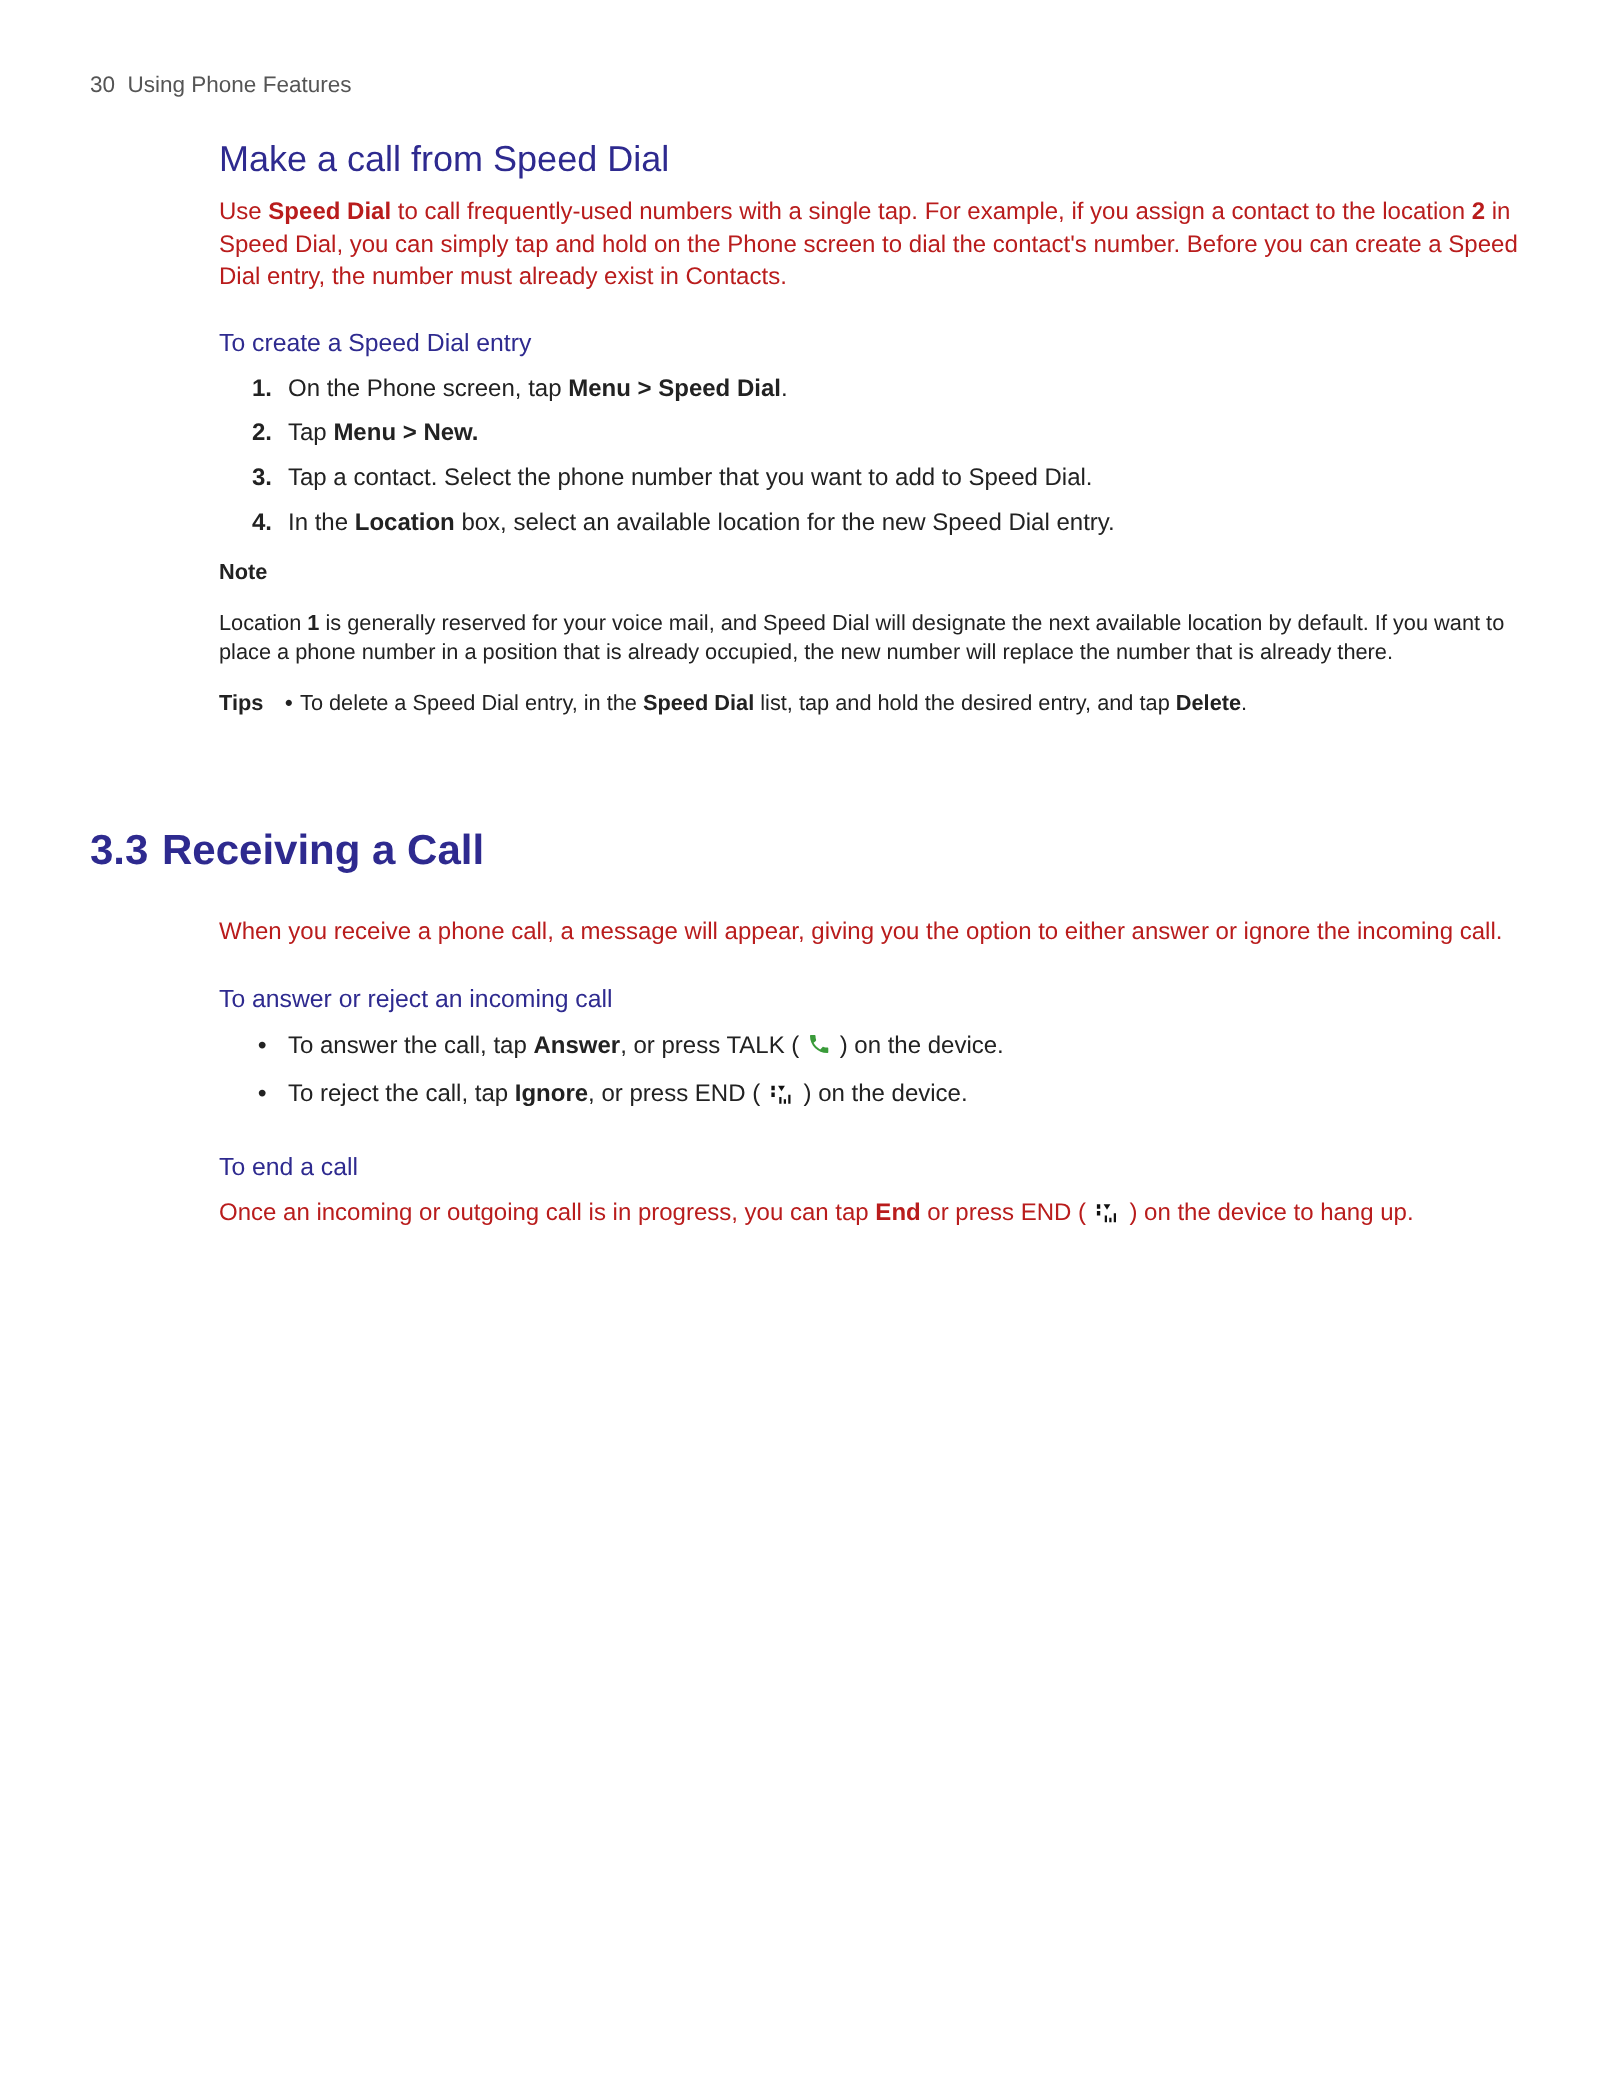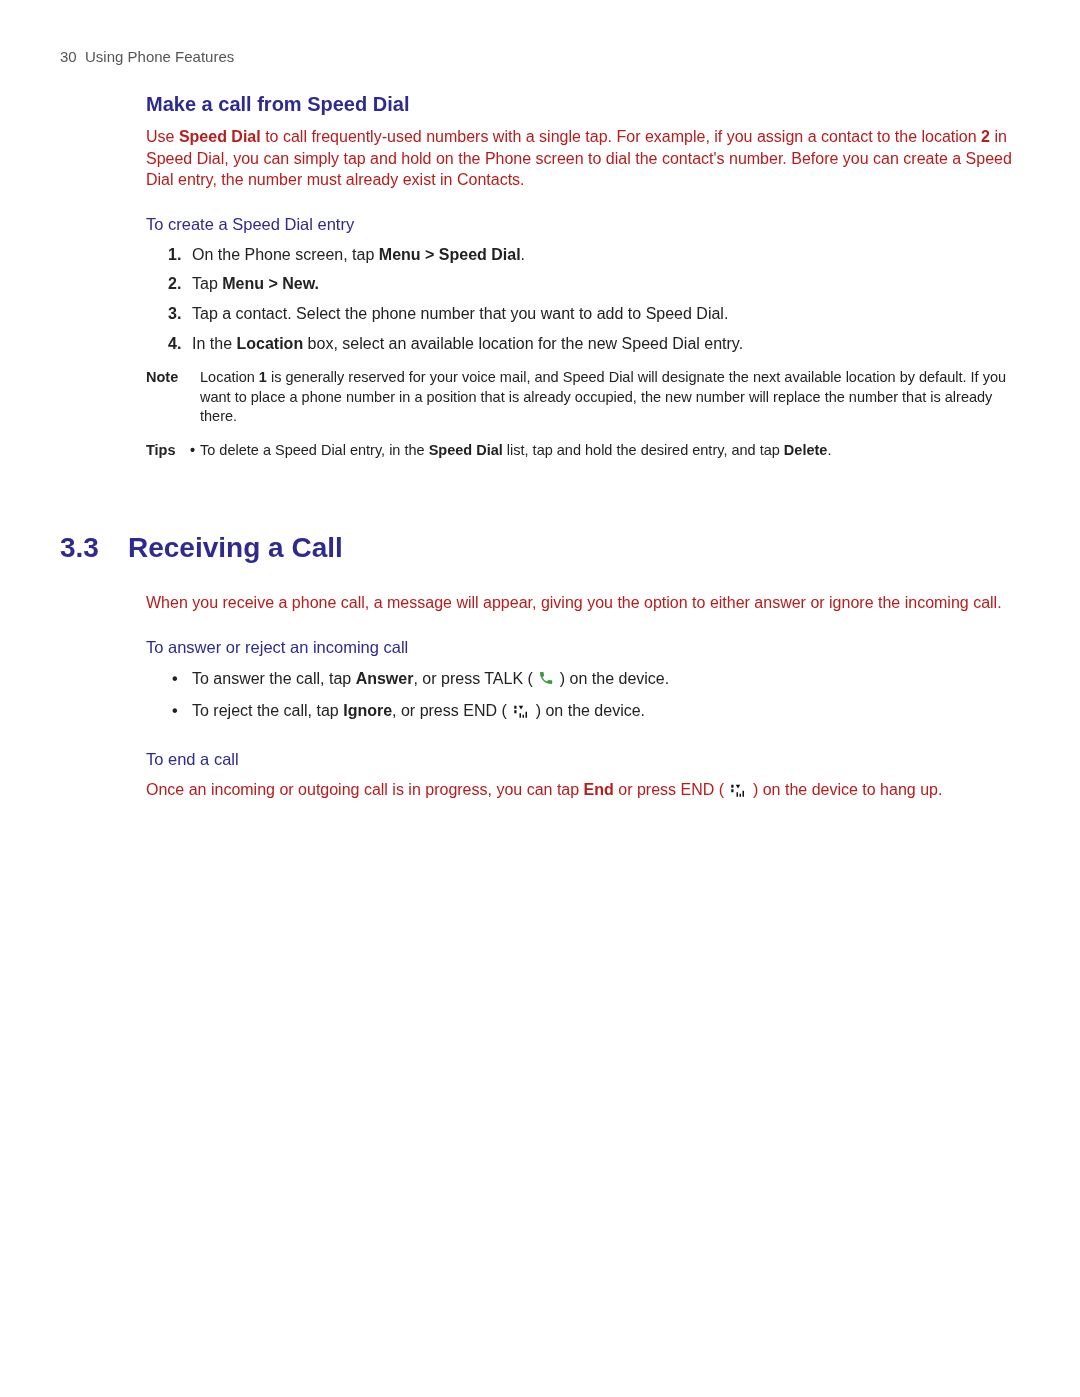--- a/index.html
+++ b/index.html
@@ -19,22 +19,22 @@
     font-size: 15px;
     color: #555;
     margin-bottom: 28px;
     margin-left: 0;
   }
   .content {
     margin-left: 86px;
     margin-right: 10px;
   }
   .h2 {
-    font-size: 20px;
-    font-weight: 700;
+    font-size: 24px;
+    font-weight: 400;
     color: #2e2a8f;
     margin: 0 0 10px 0;
   }
   .para {
     font-size: 16px;
     line-height: 1.35;
     color: #b91c1c;
     margin: 0 0 6px 0;
   }
   .sub {
@@ -61,20 +61,21 @@
     left: 0;
     font-weight: 700;
   }
   .note-row {
     display: flex;
     gap: 14px;
     font-size: 14.5px;
     line-height: 1.35;
     margin-top: 14px;
     color: #222;
+    flex-direction: column;
   }
   .note-label {
     font-weight: 700;
     min-width: 40px;
   }
   .tips-row {
     display: flex;
     gap: 4px;
     font-size: 14.5px;
     line-height: 1.35;
@@ -85,21 +86,20 @@
     font-weight: 700;
     min-width: 40px;
   }
   .tips-bullet {
     min-width: 6px;
     font-weight: 700;
   }
   .section-row {
     display: flex;
     align-items: baseline;
-    gap: 20px;
     margin-top: 72px;
   }
   .sec-num {
     font-size: 28px;
     font-weight: 700;
     color: #2e2a8f;
     min-width: 48px;
     margin-left: 0;
   }
   .sec-title {

